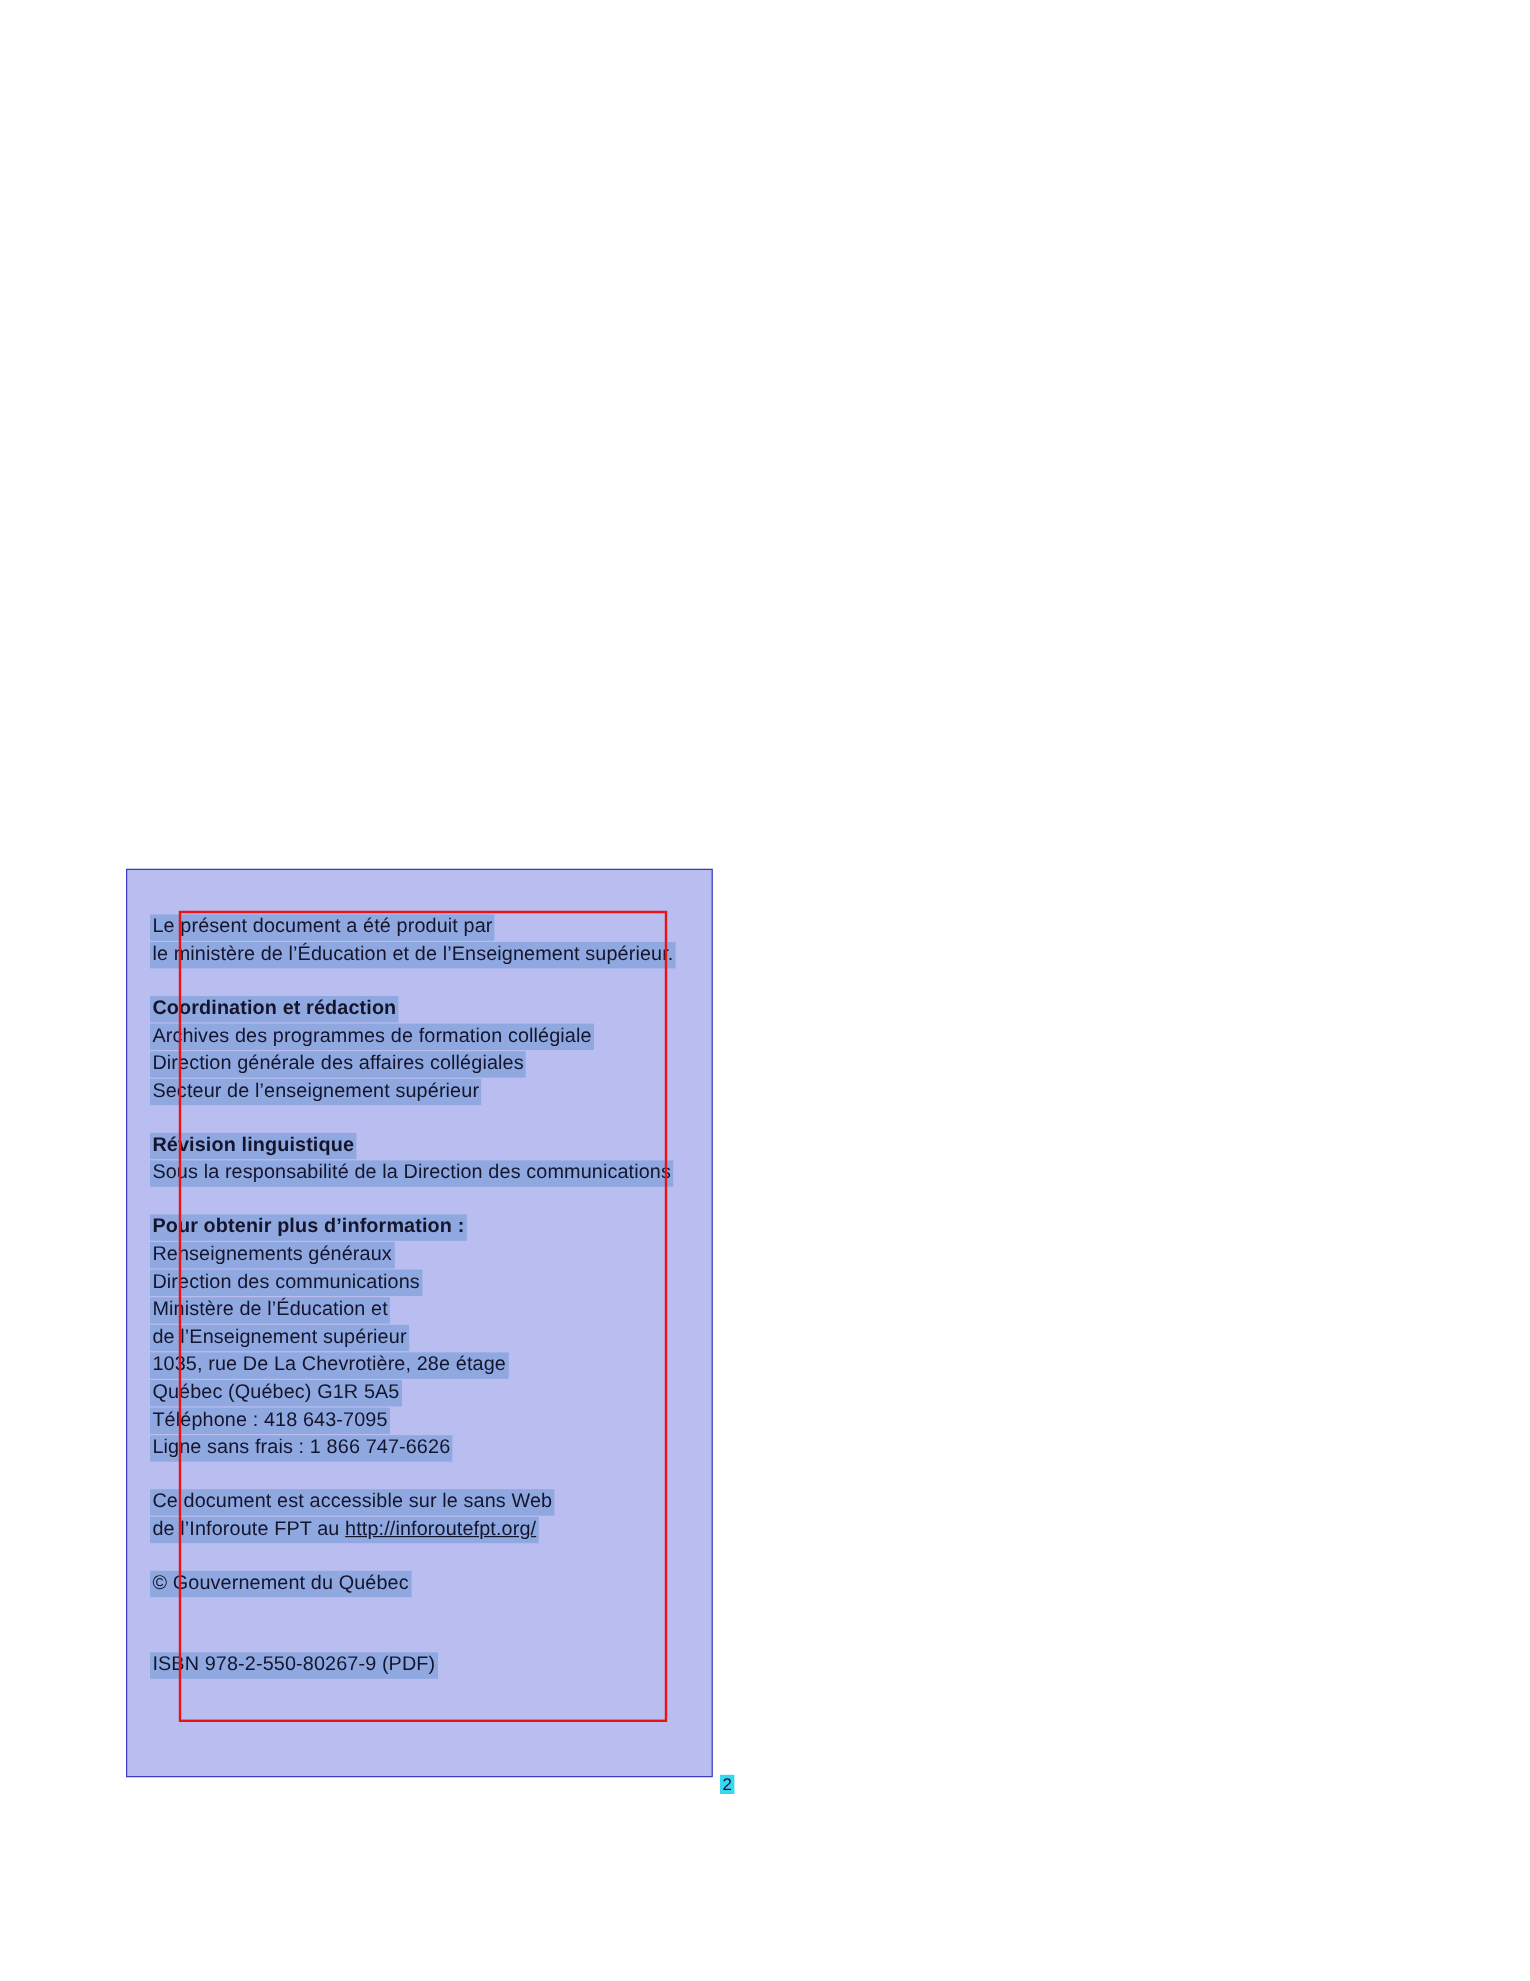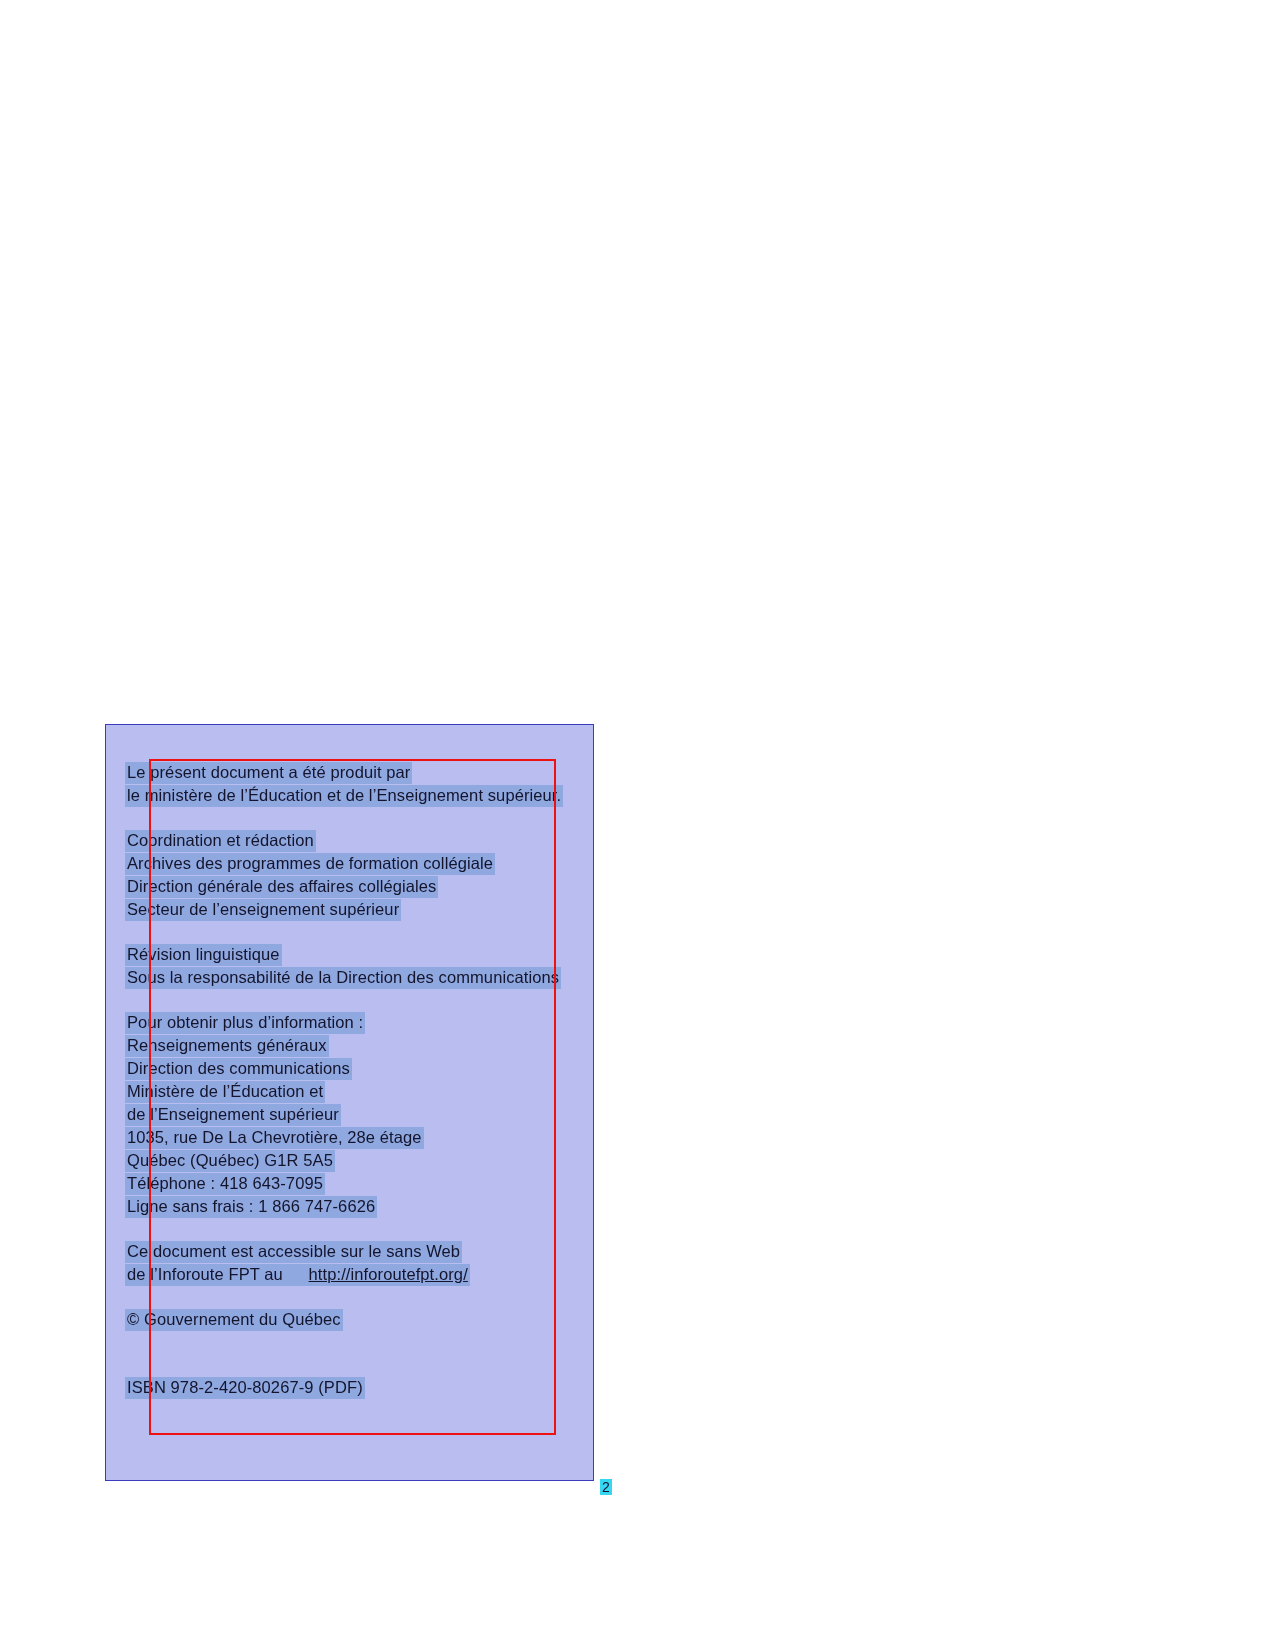--- a/index.html
+++ b/index.html
@@ -53,27 +53,26 @@
     left: 20px;
     white-space: nowrap;
     font-size: 16.5px;
     line-height: 19px;
     color: #14142c;
     background: #8fa8e0;
     padding: 1px 2px 2px 2px;
     letter-spacing: 0.1px;
   }
   .line.bold {
-    font-weight: normal;
+    font-weight: bold;
   }
   .line a,
   .line .link {
     color: #14142c;
     text-decoration: underline;
-    margin-left: 21px;
   }
 
   
   #page-number {
     position: absolute;
     left: 600px;
     top: 1479px;
     font-size: 14px;
     color: #111133;
     background: #36d7f0;
@@ -106,20 +105,20 @@
   <div class="line" style="top:403px">1035, rue De La Chevrotière, 28e étage</div>
   <div class="line" style="top:426px">Québec (Québec)  G1R 5A5</div>
   <div class="line" style="top:449px">Téléphone : 418 643-7095</div>
   <div class="line" style="top:472px">Ligne sans frais : 1 866 747-6626</div>
 
   <div class="line" style="top:517px">Ce document est accessible sur le sans Web</div>
   <div class="line" style="top:540px"><span>de l’Inforoute FPT au </span><a class="link" href="#">http://inforoutefpt.org/</a></div>
 
   <div class="line" style="top:585px">© Gouvernement du Québec</div>
 
-  <div class="line" style="top:653px">ISBN  978-2-420-80267-9 (PDF)</div>
+  <div class="line" style="top:653px">ISBN  978-2-550-80267-9 (PDF)</div>
 
 
 </div>
 
 <div id="red-box"></div>
 
 <div id="page-number">2</div>
 
 </body></html>

